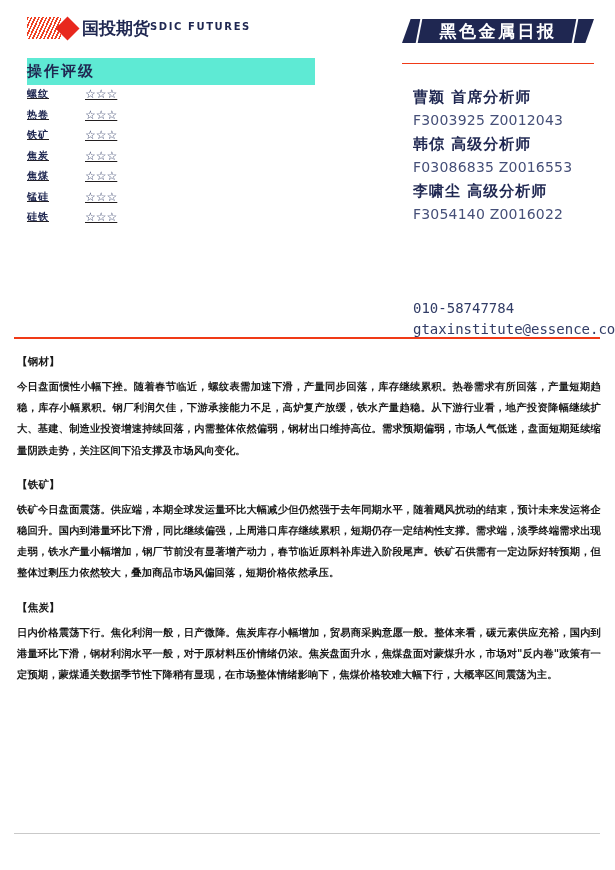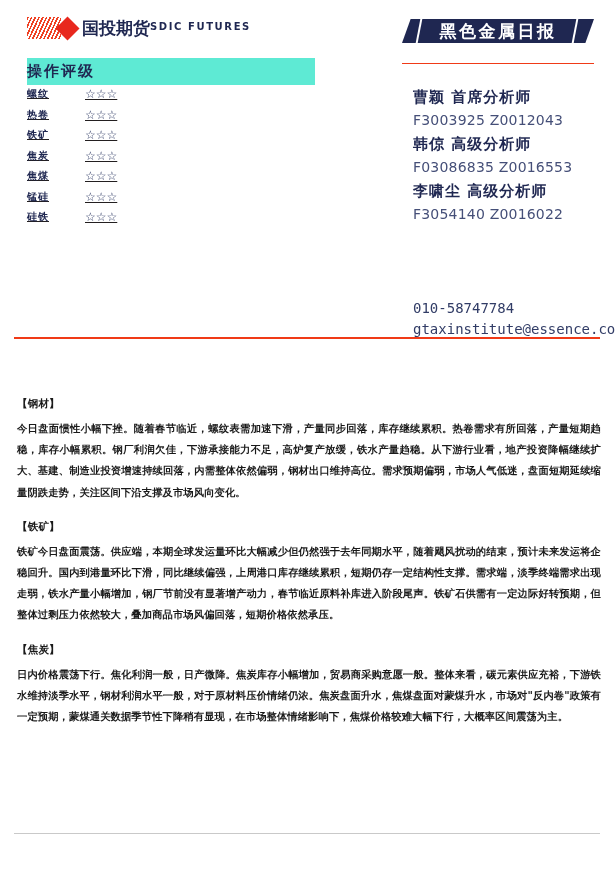--- a/index.html
+++ b/index.html
@@ -232,21 +232,20 @@
     height: 1.6px;
     background: #f03a17;
   }
 
   
   .content {
     position: absolute;
     left: 17px;
     top: 355px;
     width: 584px;
-    margin-top: 42px;
   }
   .section { margin-bottom: 17px; }
   .section-title {
     font-family: "DejaVu Sans", sans-serif;
     font-size: 10.5px;
     font-weight: 700;
     color: #1a1a1a;
     margin-bottom: 7px;
     letter-spacing: 0.2px;
   }
@@ -371,19 +370,19 @@
     <div class="section">
       <div class="section-title">【钢材】</div>
       <div class="section-body">今日盘面惯性小幅下挫。随着春节临近，螺纹表需加速下滑，产量同步回落，库存继续累积。热卷需求有所回落，产量短期趋稳，库存小幅累积。钢厂利润欠佳，下游承接能力不足，高炉复产放缓，铁水产量趋稳。从下游行业看，地产投资降幅继续扩大、基建、制造业投资增速持续回落，内需整体依然偏弱，钢材出口维持高位。需求预期偏弱，市场人气低迷，盘面短期延续缩量阴跌走势，关注区间下沿支撑及市场风向变化。</div>
     </div>
     <div class="section">
       <div class="section-title">【铁矿】</div>
       <div class="section-body">铁矿今日盘面震荡。供应端，本期全球发运量环比大幅减少但仍然强于去年同期水平，随着飓风扰动的结束，预计未来发运将企稳回升。国内到港量环比下滑，同比继续偏强，上周港口库存继续累积，短期仍存一定结构性支撑。需求端，淡季终端需求出现走弱，铁水产量小幅增加，钢厂节前没有显著增产动力，春节临近原料补库进入阶段尾声。铁矿石供需有一定边际好转预期，但整体过剩压力依然较大，叠加商品市场风偏回落，短期价格依然承压。</div>
     </div>
     <div class="section">
       <div class="section-title">【焦炭】</div>
-      <div class="section-body">日内价格震荡下行。焦化利润一般，日产微降。焦炭库存小幅增加，贸易商采购意愿一般。整体来看，碳元素供应充裕，下游铁水维持淡季水平，钢材利润水平一般，对于原材料压价情绪仍浓。焦炭盘面升水，焦煤盘面对蒙煤升水，市场对"反内卷"政策有一定预期，蒙煤通关数据季节性下降稍有显现，在市场整体情绪影响下，焦煤价格较难大幅下行，大概率区间震荡为主。</div>
+      <div class="section-body">日内价格震荡下行。焦化利润一般，日产微降。焦炭库存小幅增加，贸易商采购意愿一般。整体来看，碳元素供应充裕，国内到港量环比下滑，钢材利润水平一般，对于原材料压价情绪仍浓。焦炭盘面升水，焦煤盘面对蒙煤升水，市场对"反内卷"政策有一定预期，蒙煤通关数据季节性下降稍有显现，在市场整体情绪影响下，焦煤价格较难大幅下行，大概率区间震荡为主。</div>
     </div>
   </div>
 
   <div class="footer-rule"></div>
 
 </div>
 
 </body></html>

